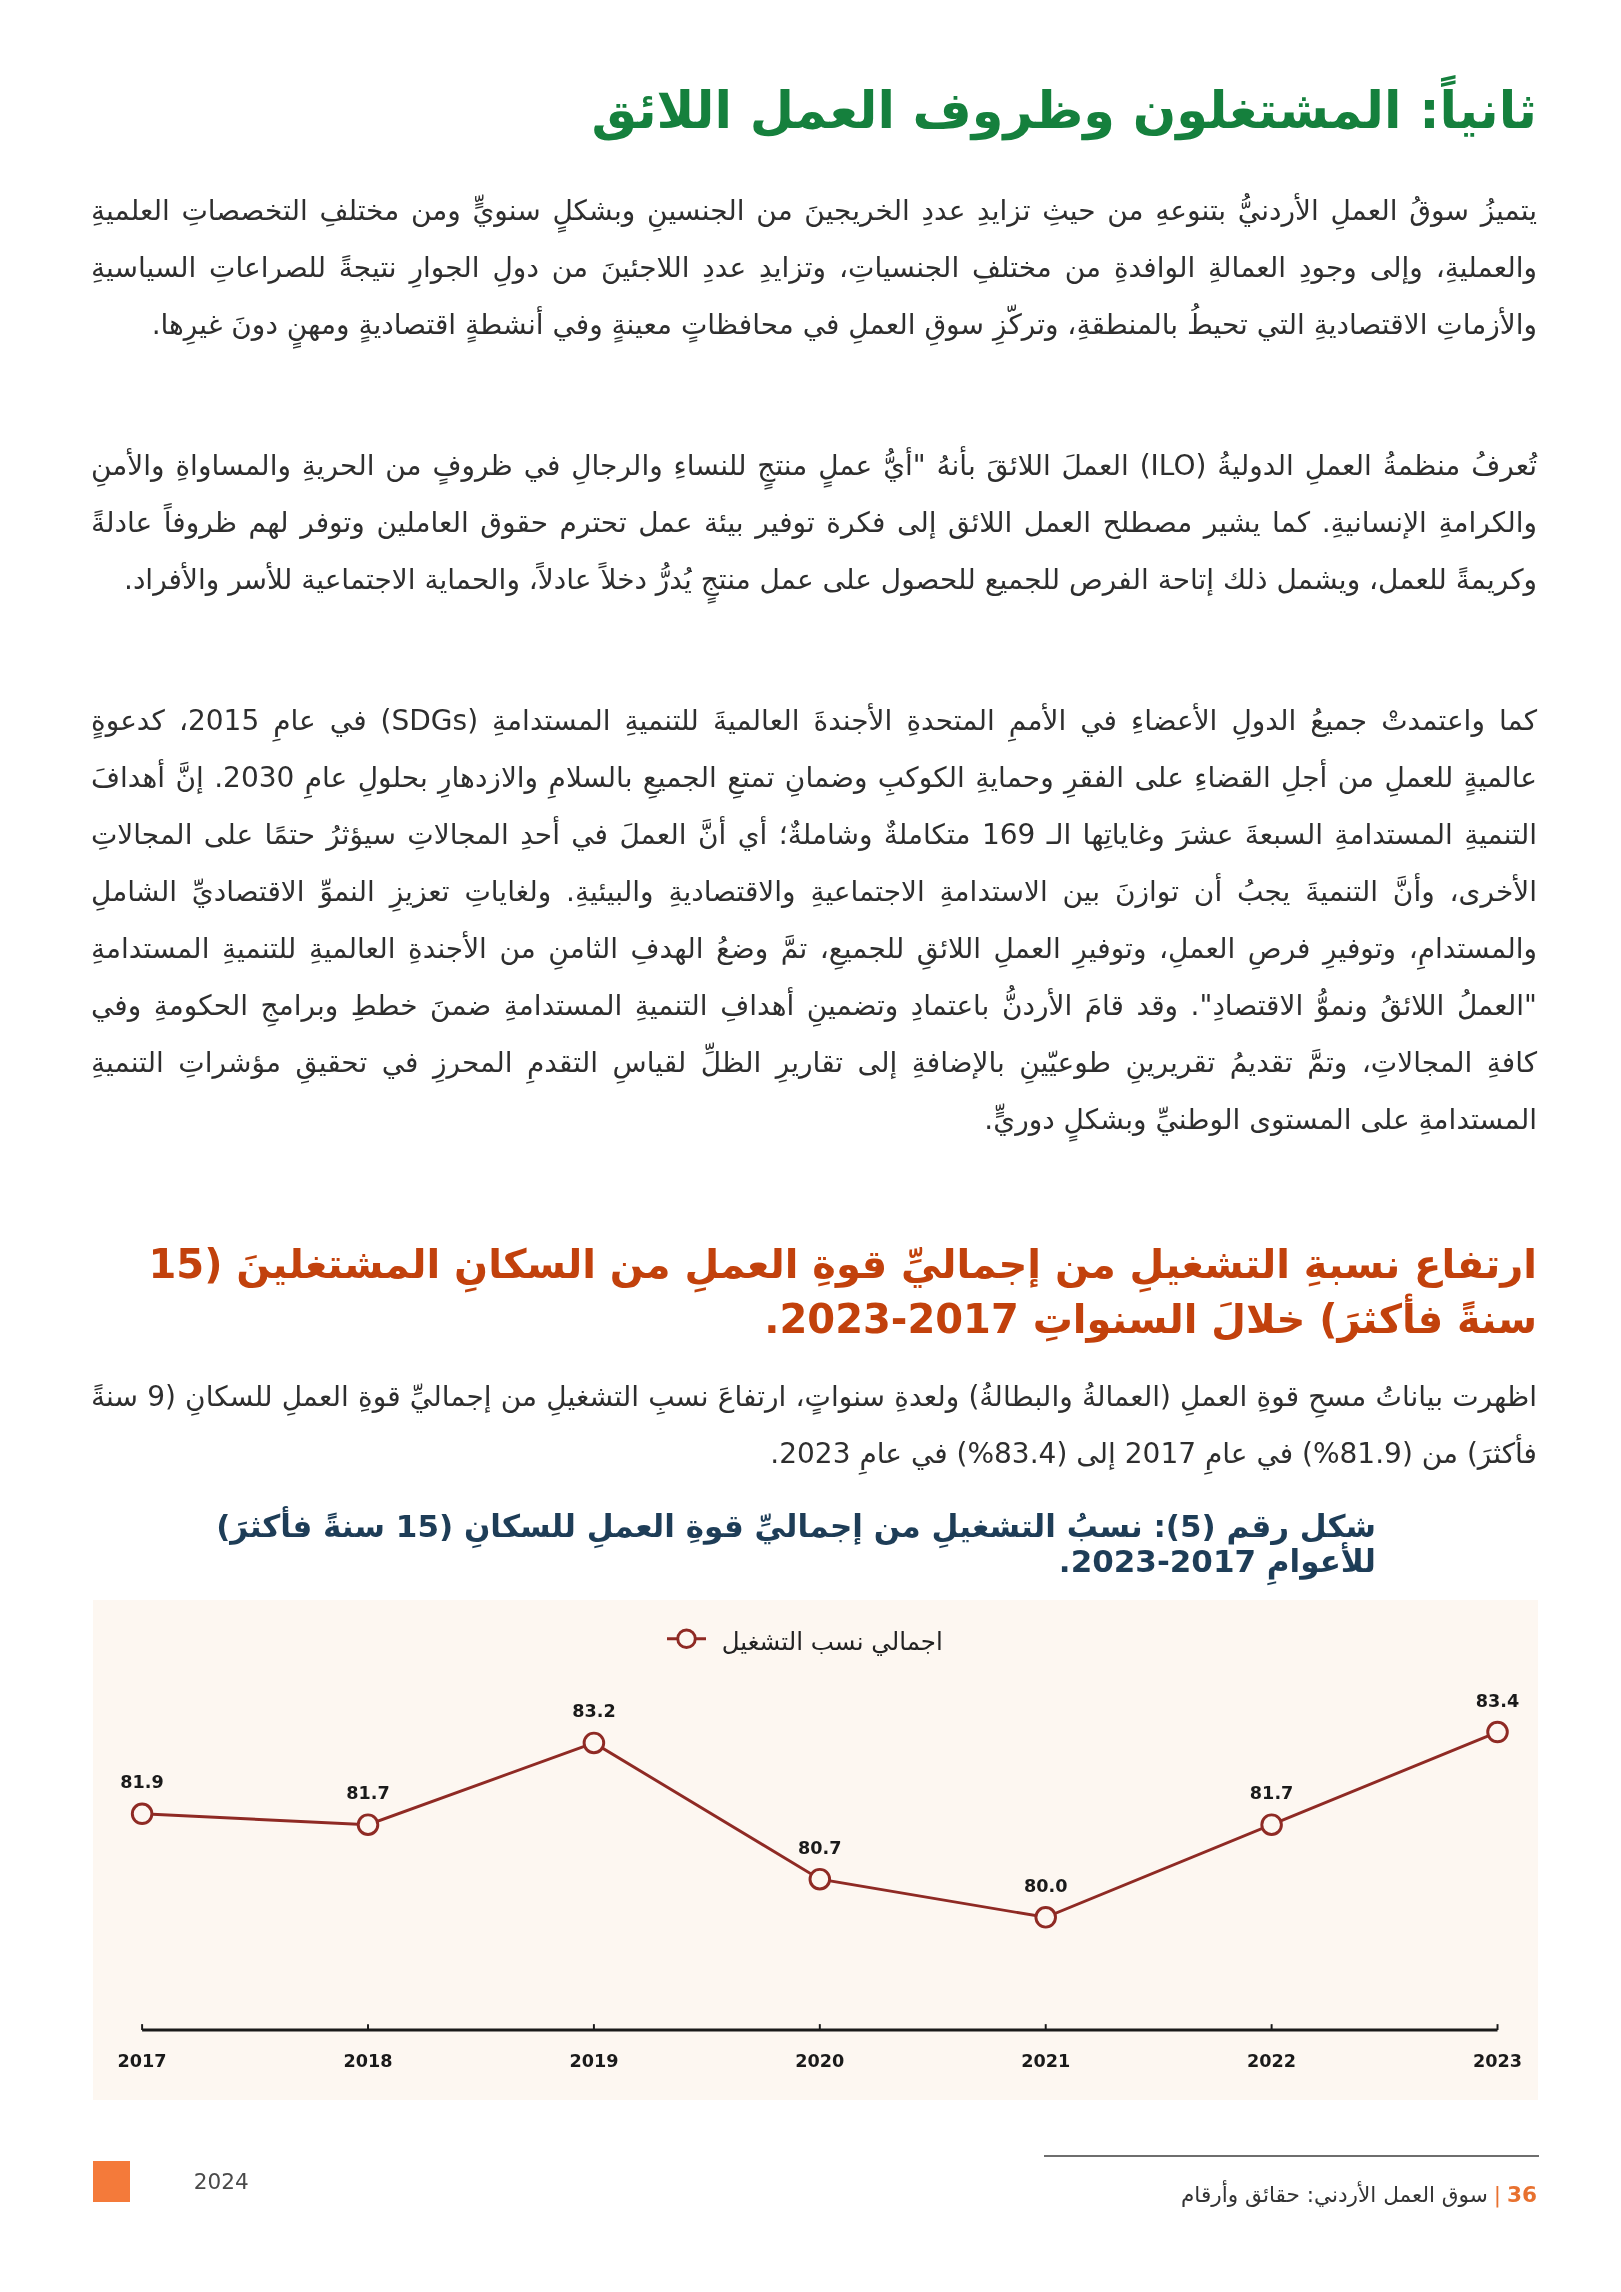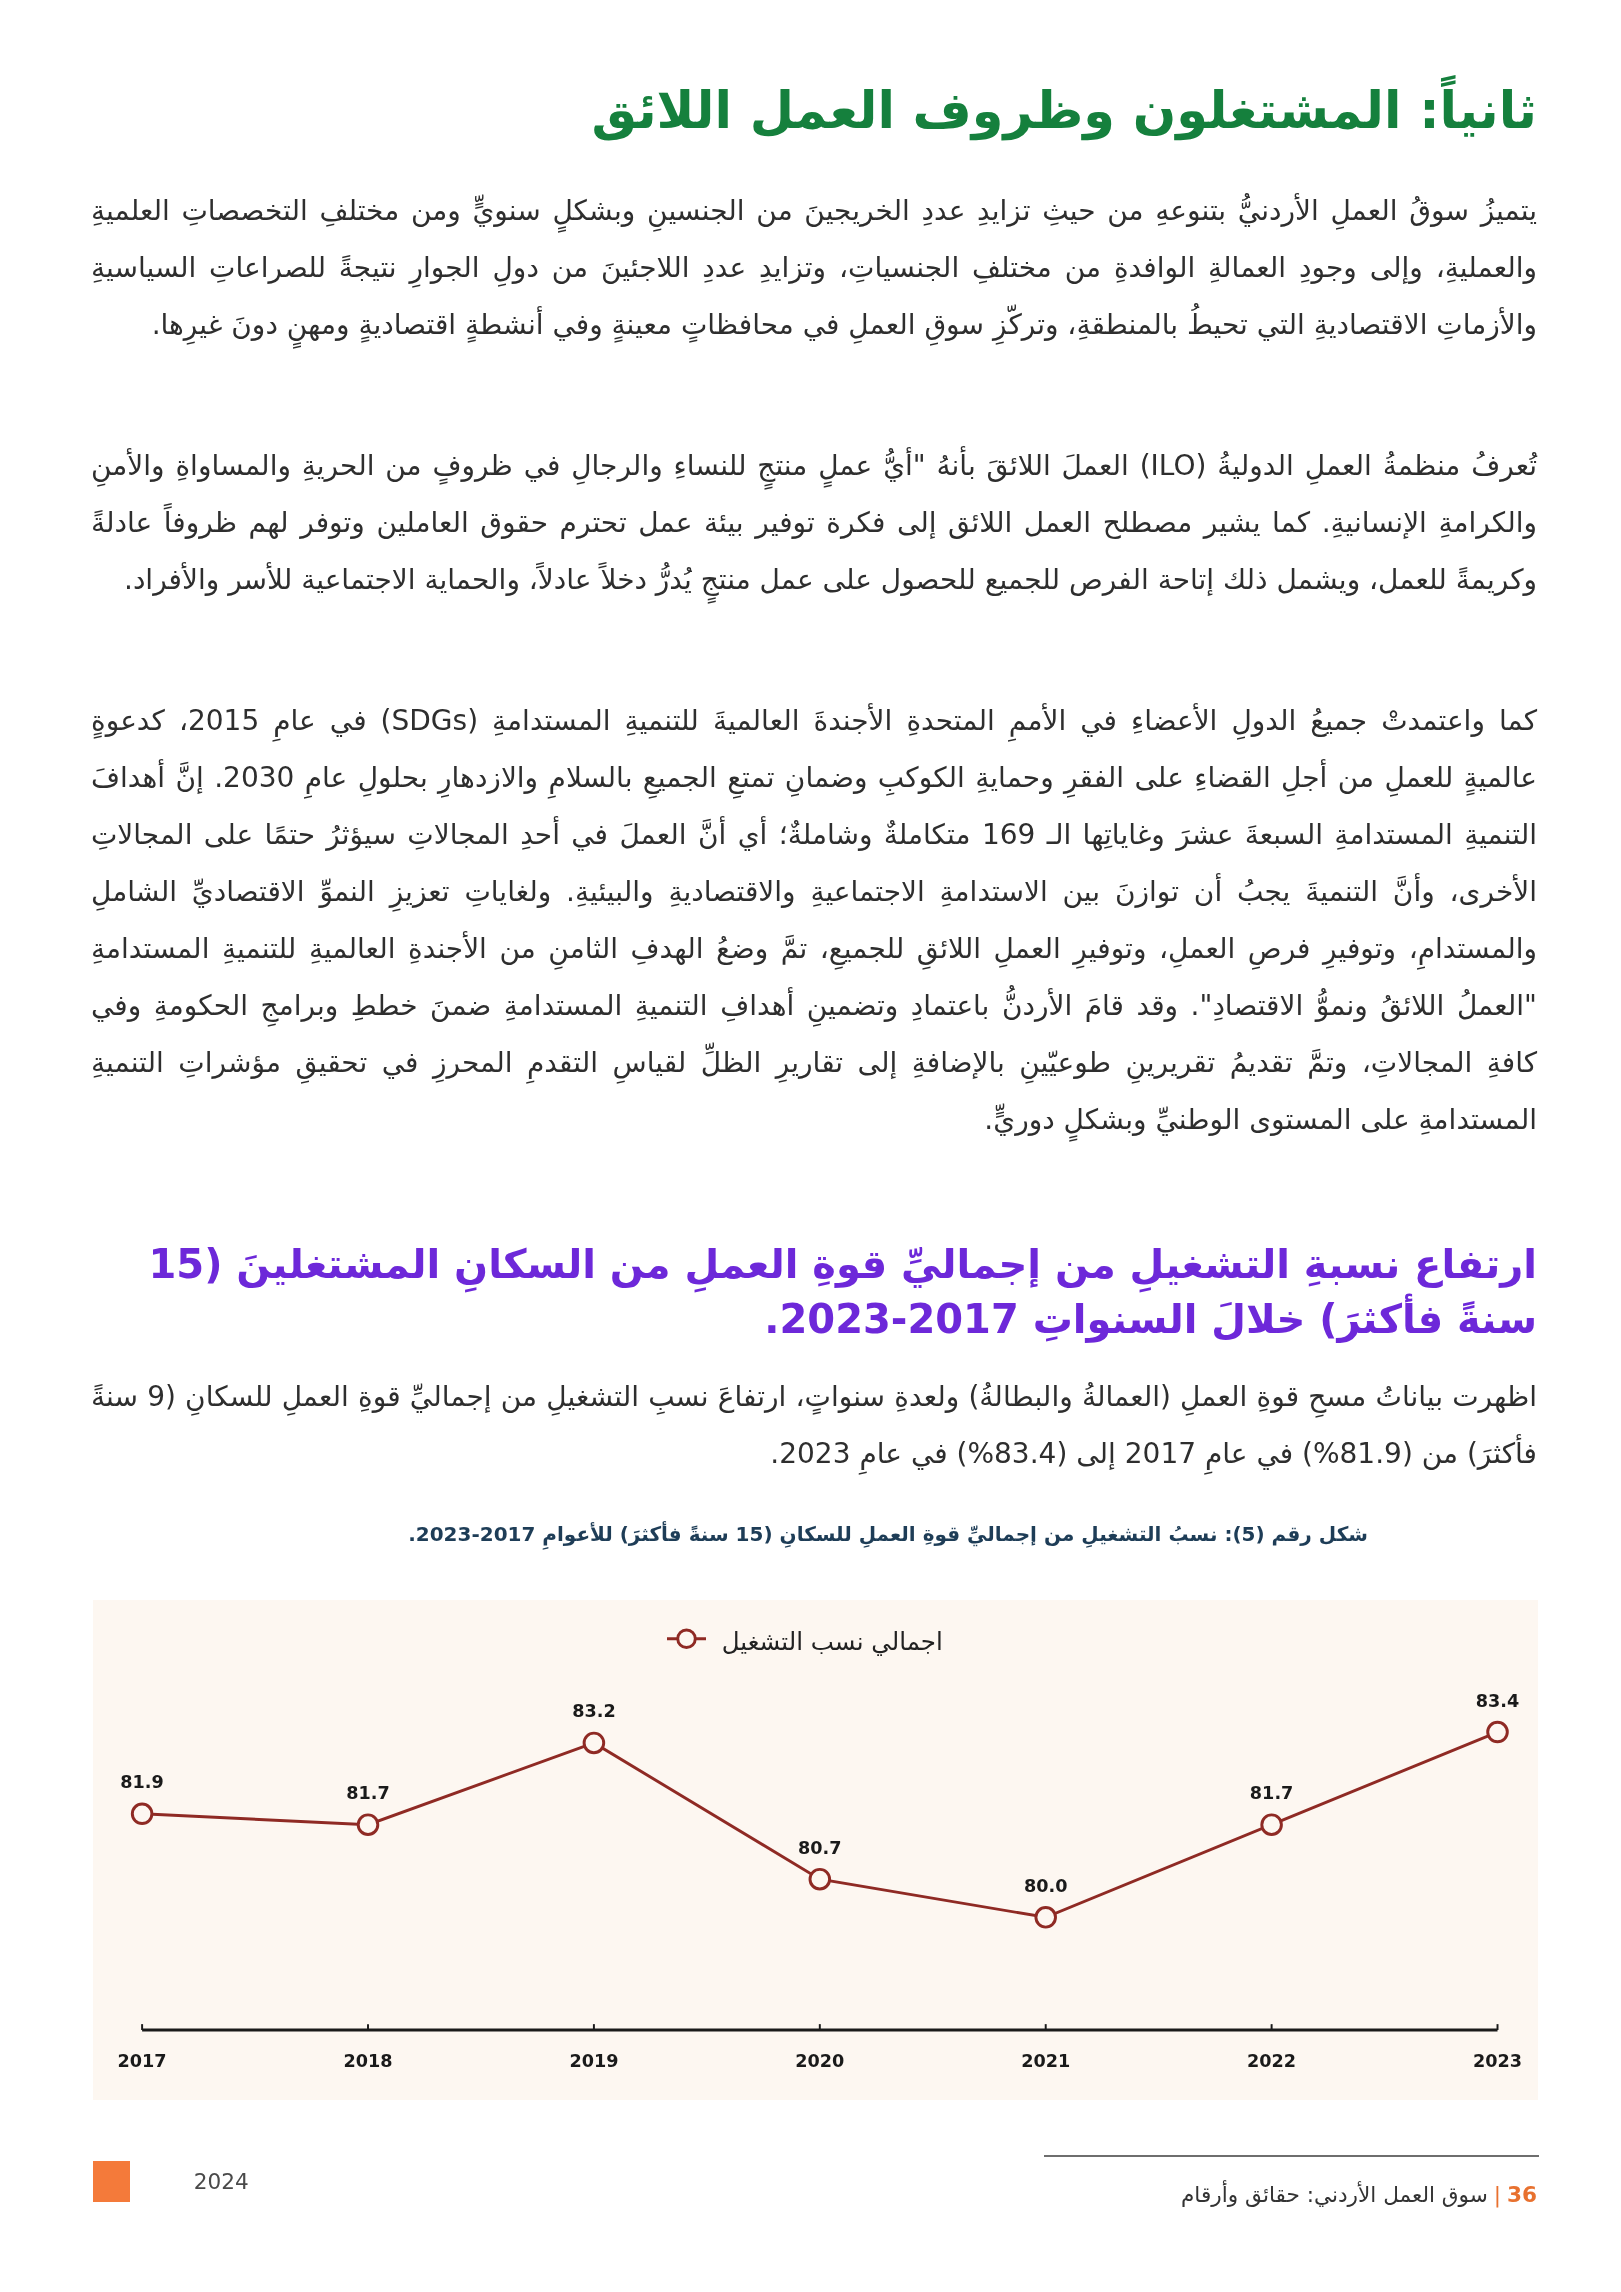--- a/index.html
+++ b/index.html
@@ -16,26 +16,26 @@
   .para {
     position: absolute; right: 84px; width: 1446px;
     font-size: 28px; line-height: 57px; color: #2e2e2e;
     text-align: justify; text-align-last: right; margin: 0;
   }
   #p1 { top: 182px; }
   #p2 { top: 437px; }
   #p3 { top: 692px; }
   .sub-title {
     position: absolute; right: 84px; top: 1237px; width: 1451px;
-    font-weight: bold; font-size: 40px; line-height: 55px; color: #6d28d9; margin: 0;
+    font-weight: bold; font-size: 40px; line-height: 55px; color: #c2410c; margin: 0;
   }
   #p4 { top: 1368px; }
   .fig-caption {
     position: absolute; right: 245px; top: 1509px; width: 1176px;
-    font-weight: bold; font-size: 20px; line-height: 35px; color: #1e3d57; margin: 8px;
+    font-weight: bold; font-size: 31px; line-height: 35px; color: #1e3d57; margin: 0;
   }
   .chart-panel {
     position: absolute; left: 93px; top: 1600px; width: 1445px; height: 500px;
     background: #fdf7f1;
   }
   .chart-svg { position: absolute; left: 0; top: 0; }
   .legend {
     position: absolute; left: 667px; top: 1627px; height: 39px;
     display: flex; flex-direction: row; gap: 15.7px;
   }

